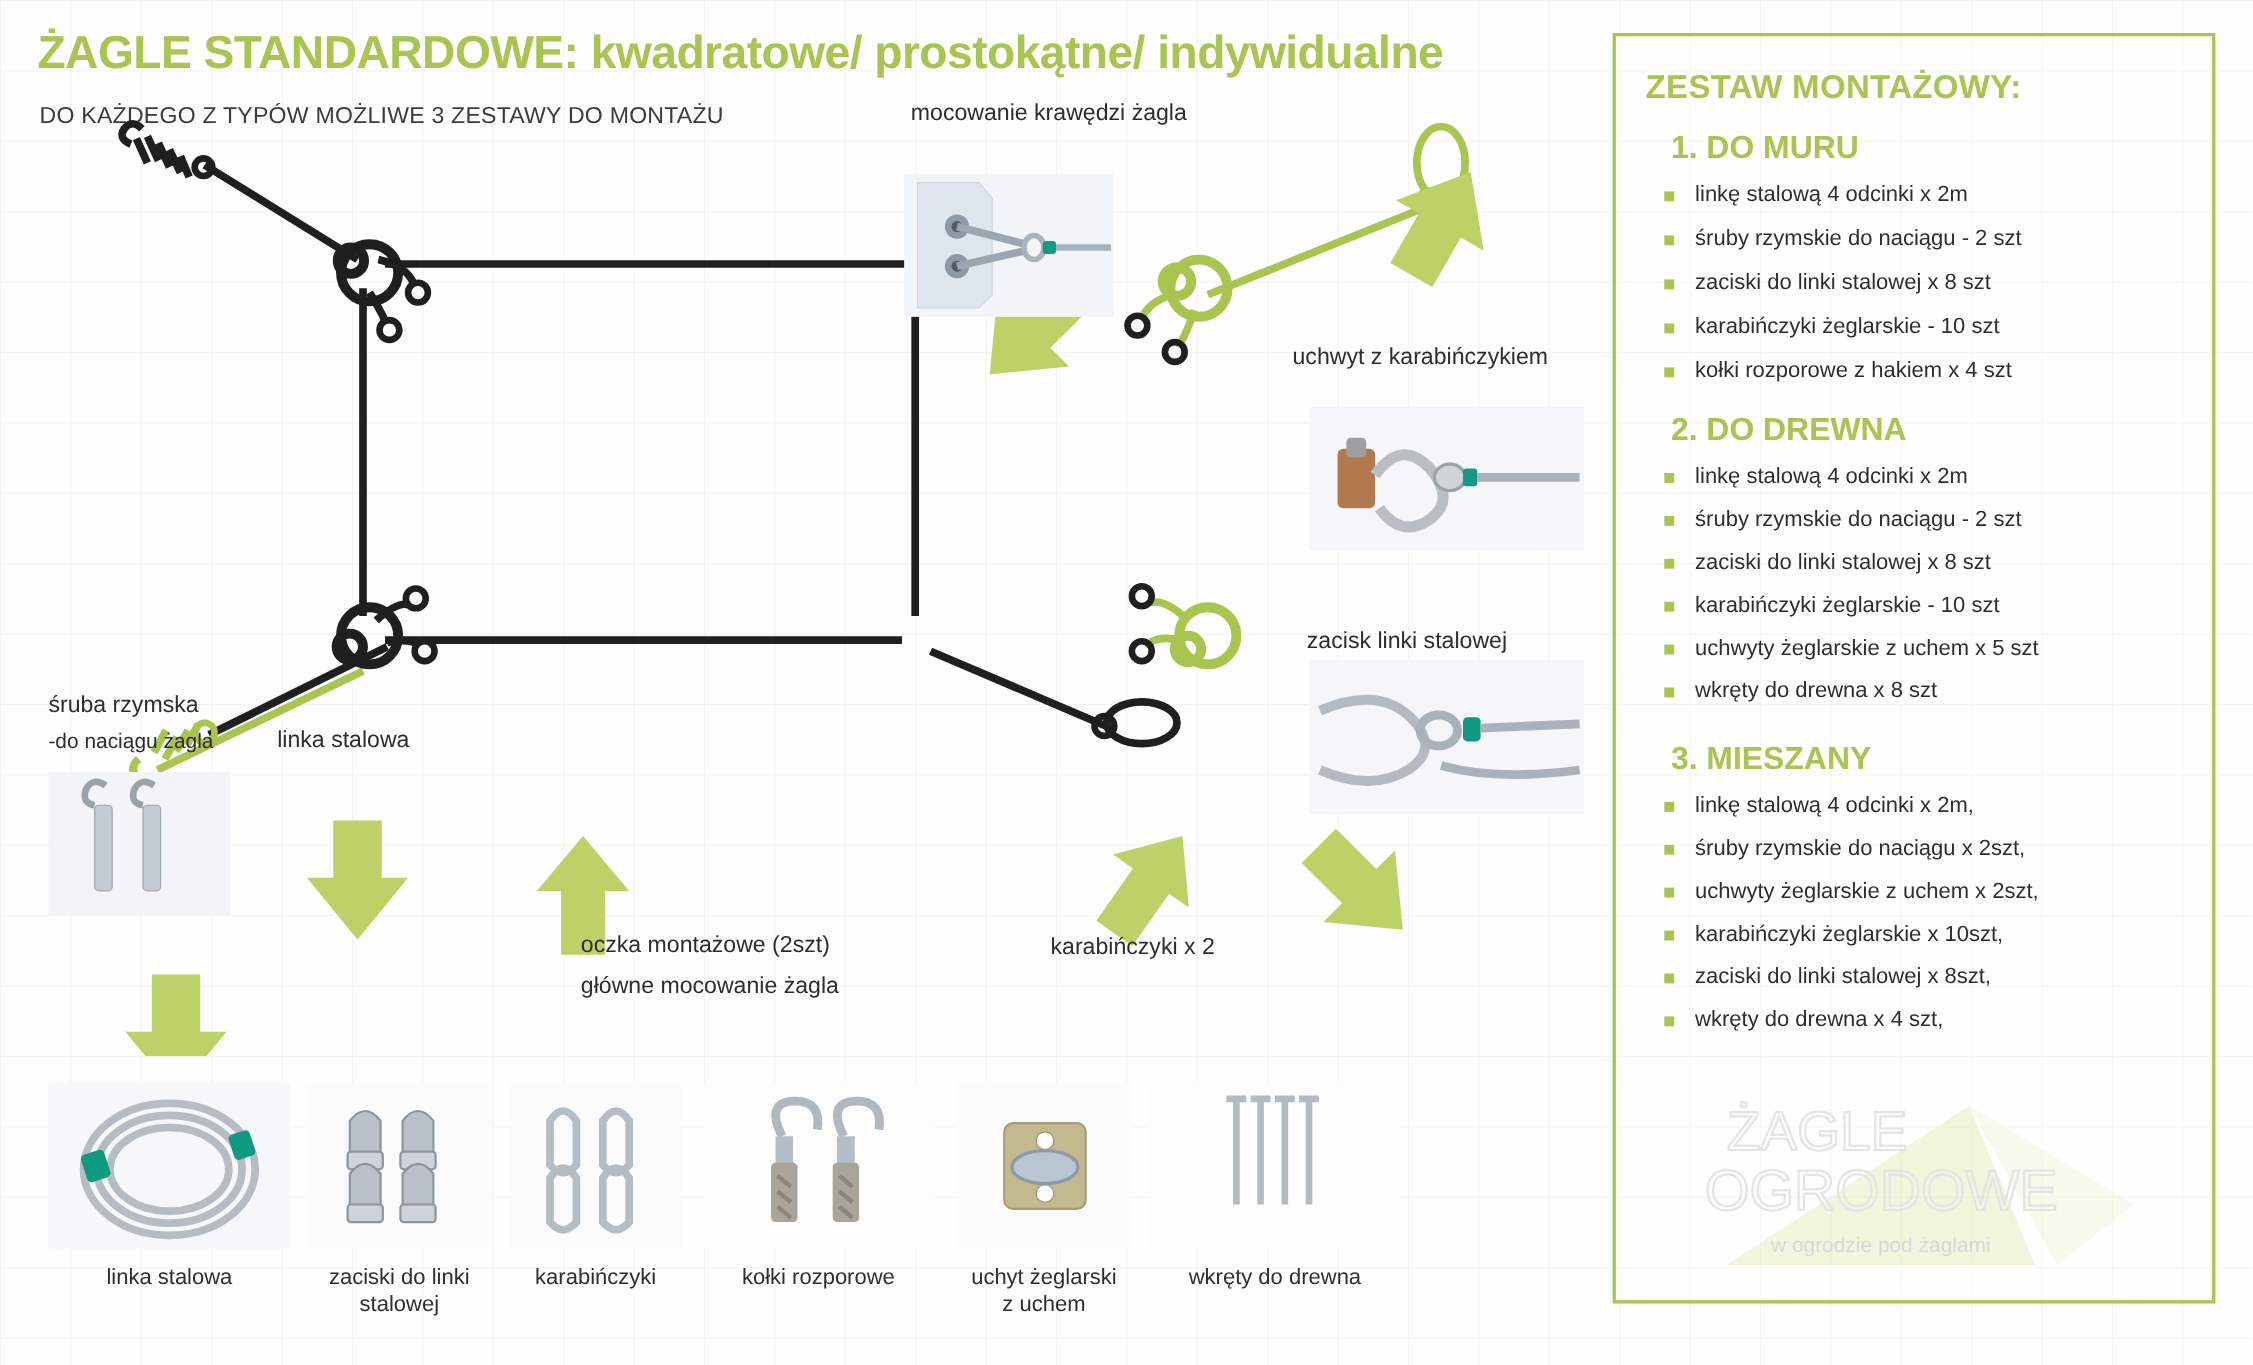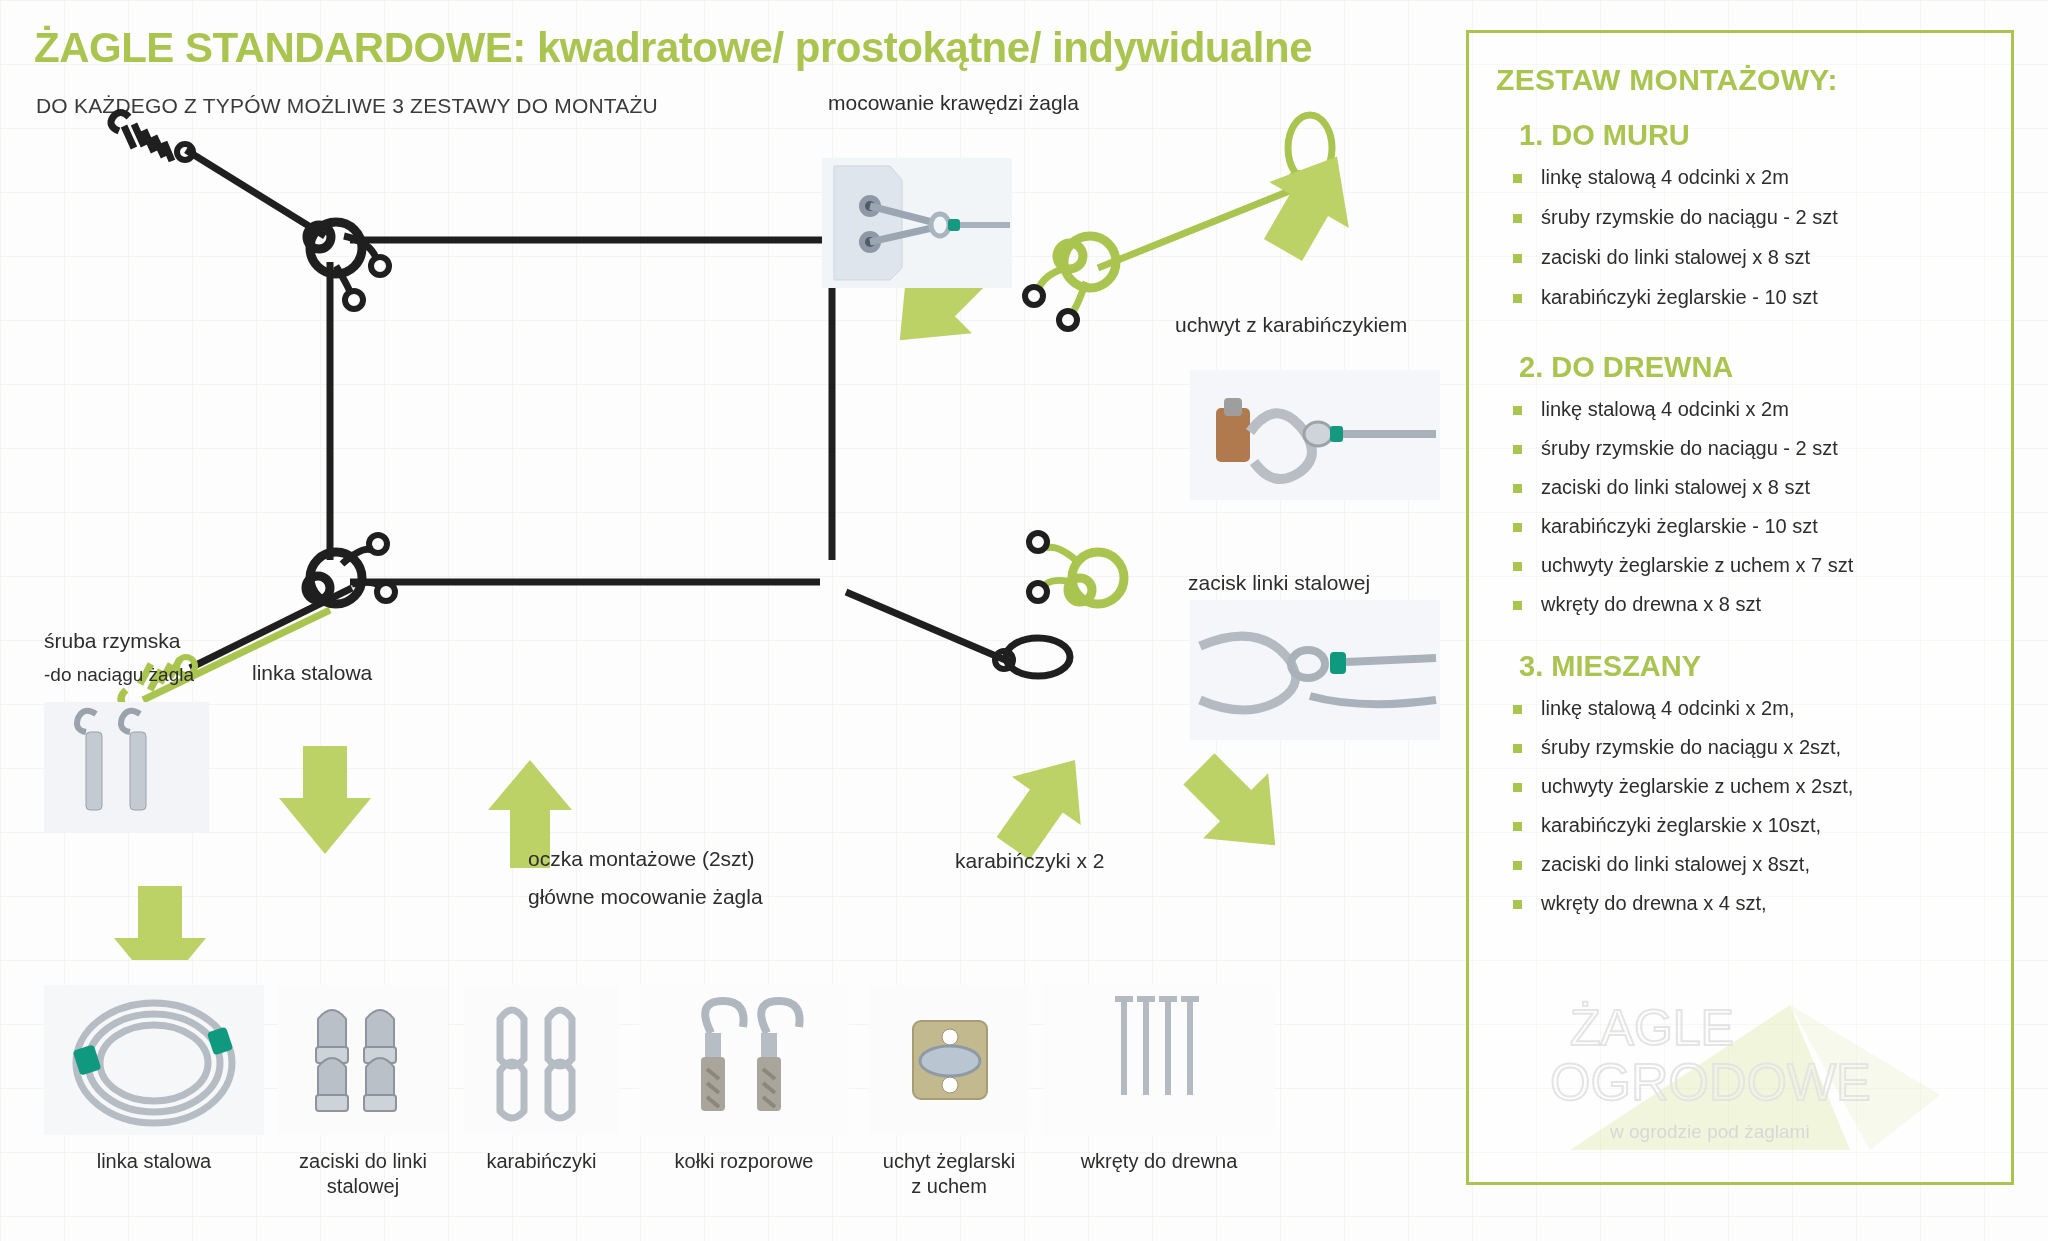--- a/index.html
+++ b/index.html
@@ -58,21 +58,21 @@
     padding-left: 46px;
     margin-bottom: 17px;
     line-height: 1.15;
     white-space: nowrap;
   }
   .kit-list li .bullet {
     position: absolute; left: 18px; top: 8px;
     width: 9px; height: 9px; background: #a9c44f;
     display: inline-block;
   }
-  #g2 { margin-top: 42px; }
+  #g2 { margin-top: 26px; }
   #g3 { margin-top: 34px; }
   #g2 .kit-list li, #g3 .kit-list li { margin-bottom: 16px; }
 
   
   #watermark {
     position: absolute; left: 1540px; top: 975px;
     width: 440px; height: 190px;
     pointer-events: none; opacity: .55; z-index: 5; text-align: right;
   }
 
@@ -433,31 +433,32 @@
   <div id="kit-panel">
     <div id="kit-panel-title">ZESTAW MONTAŻOWY:</div>
 
     <div class="kit-group" id="g1">
       <div class="kit-group-title">1. DO MURU</div>
       <ul class="kit-list">
         <li><span class="bullet"></span><span>linkę stalową 4 odcinki x 2m</span></li>
         <li><span class="bullet"></span><span>śruby rzymskie do naciągu - 2 szt</span></li>
         <li><span class="bullet"></span><span>zaciski do linki stalowej x 8 szt</span></li>
         <li><span class="bullet"></span><span>karabińczyki żeglarskie - 10 szt</span></li>
+        <li><span class="bullet"></span><span>kołki rozporowe z hakiem x 4 szt</span></li>
       </ul>
     </div>
 
     <div class="kit-group" id="g2">
       <div class="kit-group-title">2. DO DREWNA</div>
       <ul class="kit-list">
         <li><span class="bullet"></span><span>linkę stalową 4 odcinki x 2m</span></li>
         <li><span class="bullet"></span><span>śruby rzymskie do naciągu - 2 szt</span></li>
         <li><span class="bullet"></span><span>zaciski do linki stalowej x 8 szt</span></li>
         <li><span class="bullet"></span><span>karabińczyki żeglarskie - 10 szt</span></li>
-        <li><span class="bullet"></span><span>uchwyty żeglarskie z uchem x 7 szt</span></li>
+        <li><span class="bullet"></span><span>uchwyty żeglarskie z uchem x 5 szt</span></li>
         <li><span class="bullet"></span><span>wkręty do drewna x 8 szt</span></li>
       </ul>
     </div>
 
     <div class="kit-group" id="g3">
       <div class="kit-group-title">3. MIESZANY</div>
       <ul class="kit-list">
         <li><span class="bullet"></span><span> linkę stalową 4 odcinki x 2m,</span></li>
         <li><span class="bullet"></span><span>śruby rzymskie do naciągu x 2szt,</span></li>
         <li><span class="bullet"></span><span>uchwyty żeglarskie z uchem x 2szt,</span></li>

